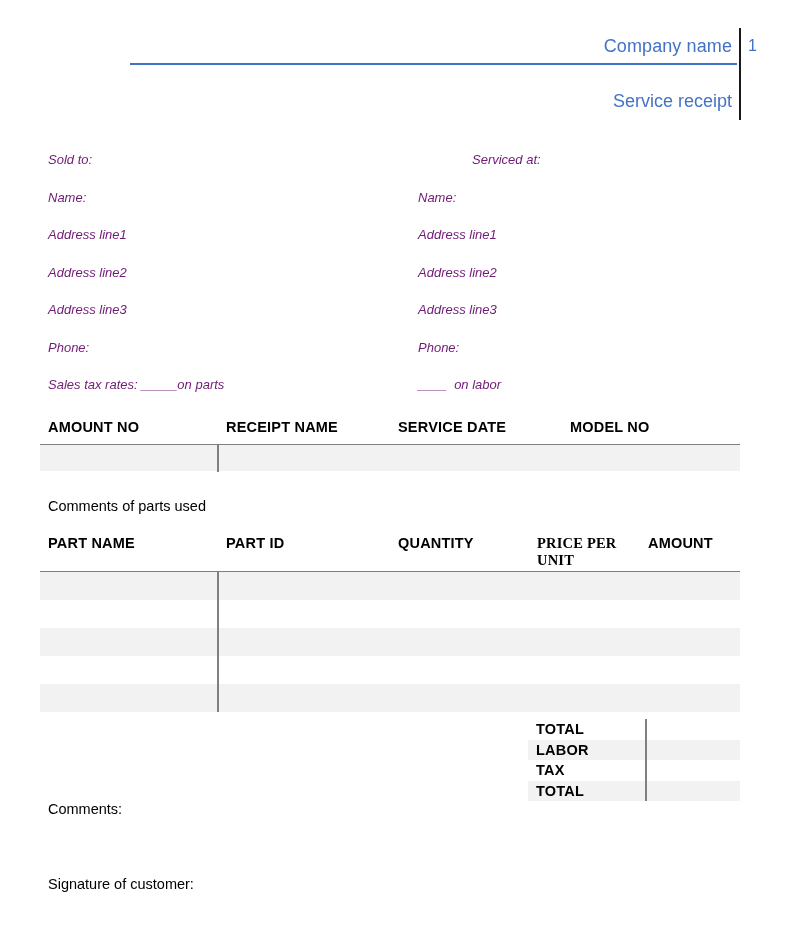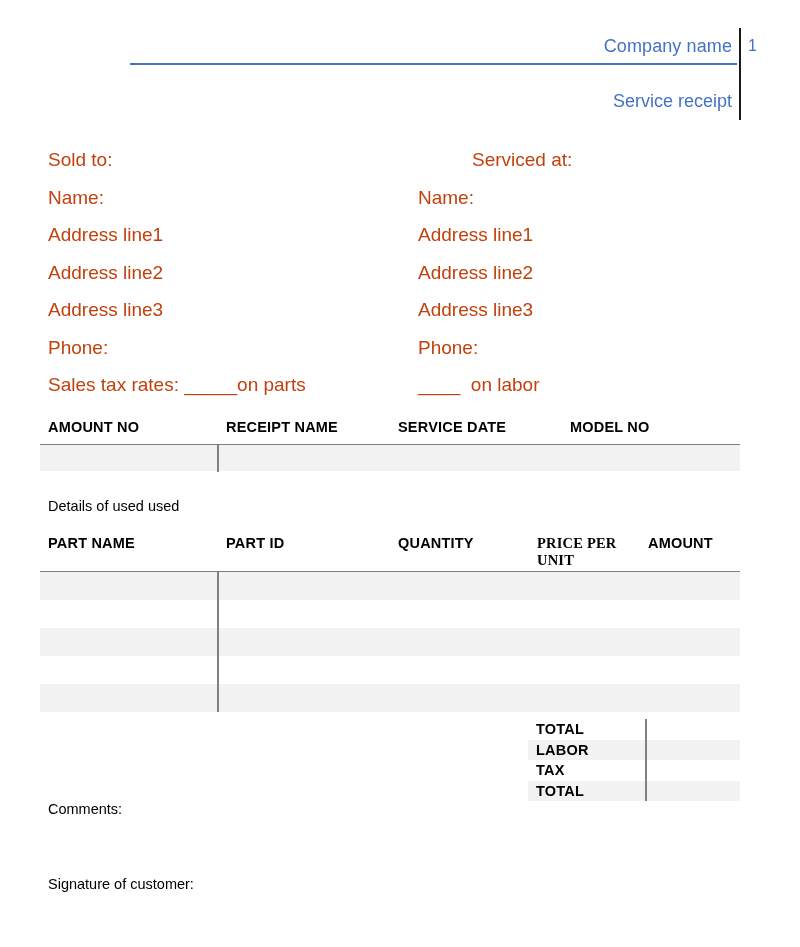--- a/index.html
+++ b/index.html
@@ -84,25 +84,26 @@
     width: 800px;
   }
   .addr-col {
     position: absolute;
     top: 0;
   }
   .addr-col.left  { left: 48px; }
   .addr-col.right { left: 418px; }
 
   .addr-line {
-    font-size: 19px;
-    color: #c2410c;
+    font-size: 13px;
+    color: #701a75;
     height: 37.5px;
     line-height: 20px;
     white-space: pre;
+    font-style: italic;
   }
   .addr-line.heading { }
   .addr-col.right .addr-line.heading { padding-left: 54px; }
 
   
   .tbl {
     position: absolute;
     left: 40px;
     width: 700px;
   }
@@ -236,21 +237,21 @@
     <div class="tbl-head">
       <div class="th" style="left:8px;">AMOUNT NO</div>
       <div class="th" style="left:186px;">RECEIPT NAME</div>
       <div class="th" style="left:358px;">SERVICE DATE</div>
       <div class="th" style="left:530px;">MODEL NO</div>
     </div>
     <div class="rowband shaded"></div>
     <div class="vdiv"></div>
   </div>
 
-  <div class="section-label">Details of used used</div>
+  <div class="section-label">Comments of parts used</div>
 
   <div class="tbl" id="parts-table">
     <div class="tbl-head">
       <div class="th" style="left:8px;">PART NAME</div>
       <div class="th" style="left:186px;">PART ID</div>
       <div class="th" style="left:358px;">QUANTITY</div>
       <div class="th" style="left:497px; width:100px;font-family:Liberation Serif, serif;">PRICE PER
 UNIT</div>
       <div class="th" style="left:608px;">AMOUNT</div>
     </div>

